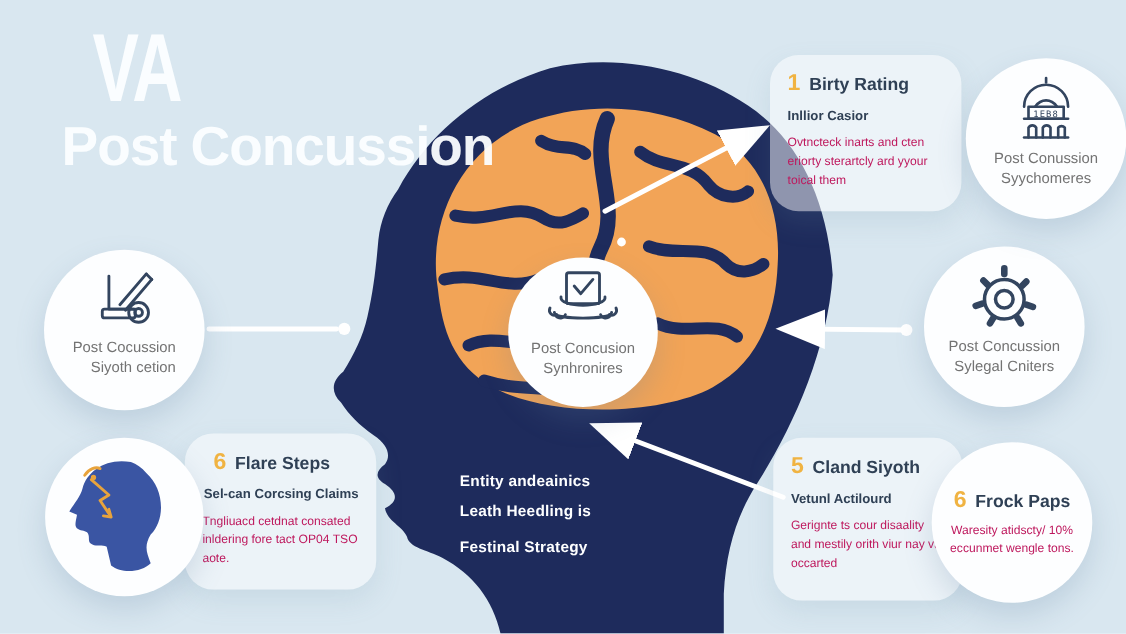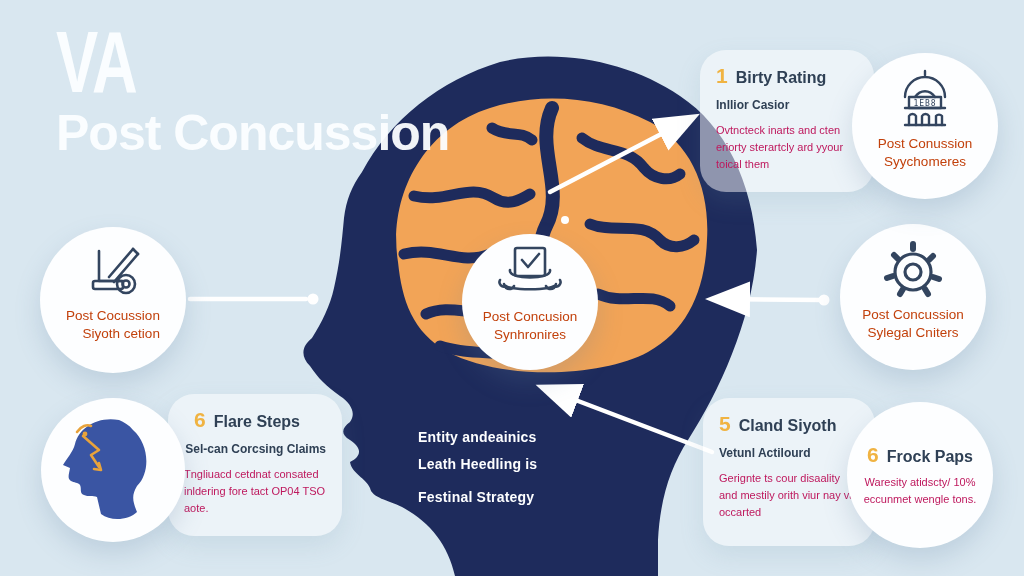--- a/index.html
+++ b/index.html
@@ -6,36 +6,36 @@
   .stage{
     position:relative;width:1024px;height:576px;overflow:hidden;
     background:#d9e7f0;
     font-family:"Liberation Sans","DejaVu Sans",sans-serif;
   }
   svg{display:block;}
   .scene{position:absolute;left:0;top:0;z-index:1;}
 
   
   .title{position:absolute;left:56px;top:26px;z-index:4;color:rgba(252,254,255,.95);}
-  .title .row1{display:flex;align-items:flex-end;}
+  .title .row1{display:flex;align-items:flex-end;margin-left:28px;}
   .va{
     font-size:88px;font-weight:800;line-height:.82;letter-spacing:-2px;
     transform:scaleX(.72);transform-origin:left bottom;display:inline-block;
   }
   .t1{font-size:50px;font-weight:800;letter-spacing:-1px;margin-left:-6px;line-height:1;}
   .t2{font-size:50px;font-weight:800;letter-spacing:-1px;line-height:1;margin-top:10px;}
 
   
   .node{
     position:absolute;background:#fdfeff;border-radius:50%;z-index:3;
     box-shadow:0 12px 26px rgba(96,128,158,.22);
     display:flex;flex-direction:column;align-items:center;justify-content:flex-start;
     text-align:center;
   }
-  .node .lbl{font-size:13.5px;line-height:18px;color:#c2410c;font-weight:500;}
+  .node .lbl{font-size:13.5px;line-height:18px;color:#737373;font-weight:500;}
   .node .ic{margin-top:16px;margin-bottom:6px;}
 
   
   .callout{
     position:absolute;z-index:2;border-radius:26px;
     background:rgba(255,255,255,.5);
     box-shadow:0 10px 24px rgba(110,145,170,.15);
     padding:14px 16px;box-sizing:border-box;
   }
   .numrow{display:flex;align-items:baseline;gap:8px;}
@@ -170,21 +170,21 @@
         <path d="M -20 6 L -26 8"></path>
         <path d="M -15 -11 L -19 -15"></path>
       </g>
     </svg>
     <div class="lbl">
       <div>Post Concussion</div>
       <div>Sylegal Cniters</div>
     </div>
   </div>
 
-  <div class="node" style="left:852px;top:53px;width:146px;height:146px;">
+  <div class="node" style="left:878px;top:53px;width:146px;height:146px;">
     <svg class="ic" width="66" height="60" viewBox="-33 -32 66 60" fill="none" stroke="#33455f" stroke-width="2.4" stroke-linecap="round" stroke-linejoin="round">
       <path d="M 0 -30 V -26"></path>
       <path d="M -20 -4 A 20 20 0 0 1 20 -4"></path>
       <path d="M -10 -4 A 14 19 0 0 1 10 -4"></path>
       <rect x="-16" y="-4" width="32" height="11"></rect>
       <text x="0" y="5" text-anchor="middle" font-size="8" stroke="none" fill="#33455f" font-family="'DejaVu Sans Mono',monospace" letter-spacing="1">1EB8</text>
       <path d="M -20 7 H 20"></path>
       <path d="M -16 24 v -9 a 4 4 0 0 1 7 0 v 9"></path>
       <path d="M -3 24 v -9 a 4 4 0 0 1 7 0 v 9"></path>
       <path d="M 11 24 v -9 a 4 4 0 0 1 6 0 v 9"></path>

